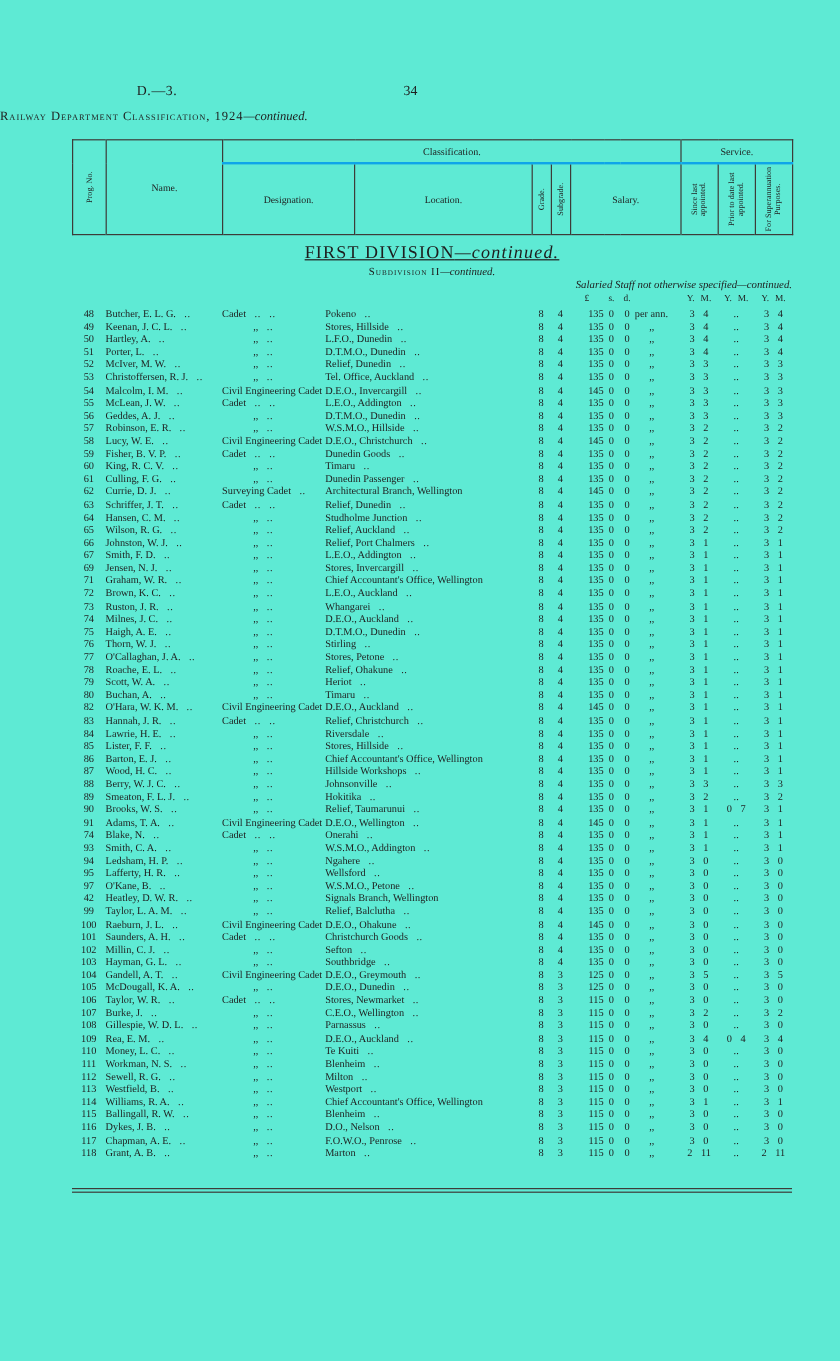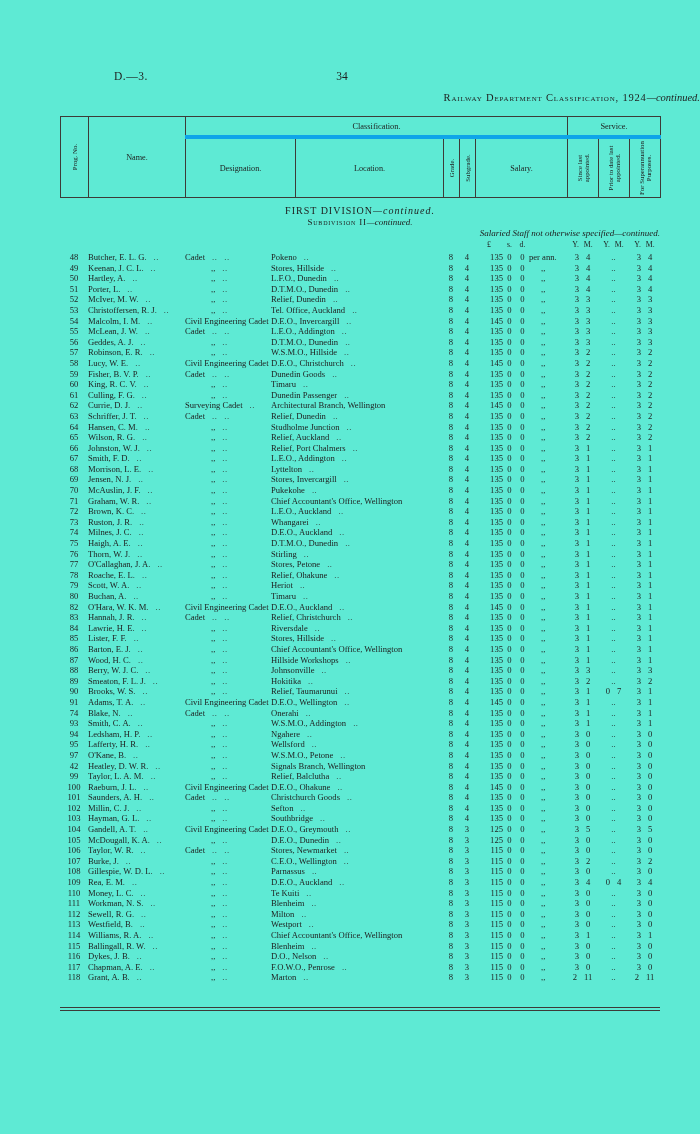--- a/index.html
+++ b/index.html
@@ -4,45 +4,45 @@
 <style>
   html,body { margin:0; padding:0; background:#d8d6d0; }
   .page {
     position:relative; width:700px; height:1134px; margin:0 auto;
     background:#5eead4; color:#1e1e1e;
     font-family:"Liberation Serif", serif;
     overflow:hidden;
   }
   .masthead-ref { position:absolute; top:70px; left:114px; font-size:11.5px; letter-spacing:0.5px; }
   .masthead-page { position:absolute; top:70px; left:0; width:684px; text-align:center; font-size:11.5px; }
-  .doc-title { position:absolute; top:92px; left:0; width:700px; text-align:right; font-size:10.5px; }
+  .doc-title { position:absolute; top:92px; left:0; width:700px; text-align:left; font-size:10.5px; }
   .sc { font-variant:small-caps; letter-spacing:0.8px; }
   .it { font-style:italic; }
 
   .content { position:absolute; top:116px; left:60px; width:600px; }
 
   table { border-collapse:collapse; table-layout:fixed; width:600px; }
   col.w-prog{width:28px} col.w-name{width:97px} col.w-desig{width:110px} col.w-loc{width:148px}
   col.w-grade{width:16px} col.w-sub{width:16px} col.w-pounds{width:28px} col.w-s{width:13px}
   col.w-d{width:13px} col.w-note{width:38px} col.w-svc{width:31px}
 
   .hdr { border:1px solid #3d3b38; }
   .hdr th { font-weight:normal; padding:0; vertical-align:middle; text-align:center; }
-  .hdr .grp { height:18px; font-size:8.4px; border-bottom:4px solid #0ea5e9; }
+  .hdr .grp { height:18px; font-size:8.4px; border-bottom:2px solid #0ea5e9; }
   .hdr .sub { height:58px; font-size:8.2px; }
   .hdr .br { border-right:1px solid #3d3b38; }
   .vcell { position:relative; }
   .vert {
     position:absolute; top:50%; left:50%;
     transform:translate(-50%,-50%) rotate(-90deg);
     font-size:6.8px; line-height:7.2px; text-align:center;
   }
   .w74 { width:74px; } .w54 { width:54px; }
 
-  .sect-division { margin-top:7px; text-align:center; font-size:10px; letter-spacing:1px; }
+  .sect-division { margin-top:7px; text-align:center; font-size:15px; letter-spacing:1px;text-decoration:underline; }
   .sect-subdivision { margin-top:1px; text-align:center; font-size:9px; }
   .sect-note { margin-top:1px; text-align:right; font-size:9px; font-style:italic; }
 
   .body-tbl { margin-top:2px; }
   .body-tbl td { padding:0; vertical-align:top; font-size:8.6px; line-height:10.6px; }
   .units td { font-size:7.8px; line-height:10px; height:12px; text-align:center; }
   .units .u-ym { word-spacing:3px; }
 
   .c-prog { text-align:center; }
   .c-name { white-space:nowrap; padding-left:2px; }
@@ -451,54 +451,24 @@
             <td class="c-num">4</td>
             <td class="c-pounds">135</td>
             <td class="c-num">0</td>
             <td class="c-num">0</td>
             <td class="c-note ditto">,,</td>
             <td class="c-svc">3 1</td>
             <td class="c-svc">..</td>
             <td class="c-svc">3 1</td>
           </tr>
           <tr>
-            <td class="c-prog">68</td>
-            <td class="c-name">Morrison, L. E.<span class="leader">..</span></td>
-            <td class="c-desig ditto">,,<span class="leader">..</span></td>
-            <td class="c-loc">Lyttelton<span class="leader">..</span></td>
-            <td class="c-num">8</td>
-            <td class="c-num">4</td>
-            <td class="c-pounds">135</td>
-            <td class="c-num">0</td>
-            <td class="c-num">0</td>
-            <td class="c-note ditto">,,</td>
-            <td class="c-svc">3 1</td>
-            <td class="c-svc">..</td>
-            <td class="c-svc">3 1</td>
-          </tr>
-          <tr>
             <td class="c-prog">69</td>
             <td class="c-name">Jensen, N. J.<span class="leader">..</span></td>
             <td class="c-desig ditto">,,<span class="leader">..</span></td>
             <td class="c-loc">Stores, Invercargill<span class="leader">..</span></td>
-            <td class="c-num">8</td>
-            <td class="c-num">4</td>
-            <td class="c-pounds">135</td>
-            <td class="c-num">0</td>
-            <td class="c-num">0</td>
-            <td class="c-note ditto">,,</td>
-            <td class="c-svc">3 1</td>
-            <td class="c-svc">..</td>
-            <td class="c-svc">3 1</td>
-          </tr>
-          <tr>
-            <td class="c-prog">70</td>
-            <td class="c-name">McAuslin, J. F.<span class="leader">..</span></td>
-            <td class="c-desig ditto">,,<span class="leader">..</span></td>
-            <td class="c-loc">Pukekohe<span class="leader">..</span></td>
             <td class="c-num">8</td>
             <td class="c-num">4</td>
             <td class="c-pounds">135</td>
             <td class="c-num">0</td>
             <td class="c-num">0</td>
             <td class="c-note ditto">,,</td>
             <td class="c-svc">3 1</td>
             <td class="c-svc">..</td>
             <td class="c-svc">3 1</td>
           </tr>

